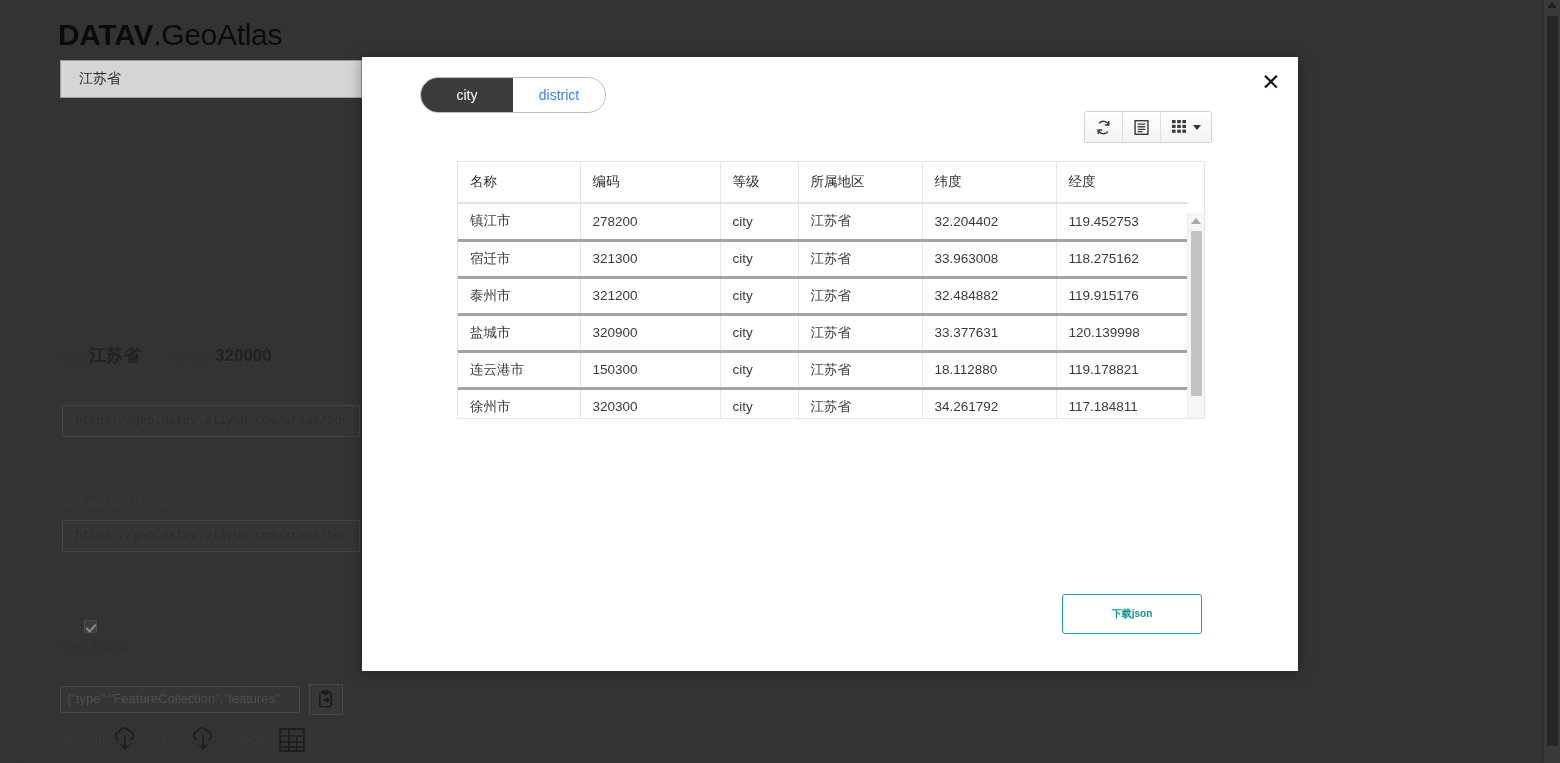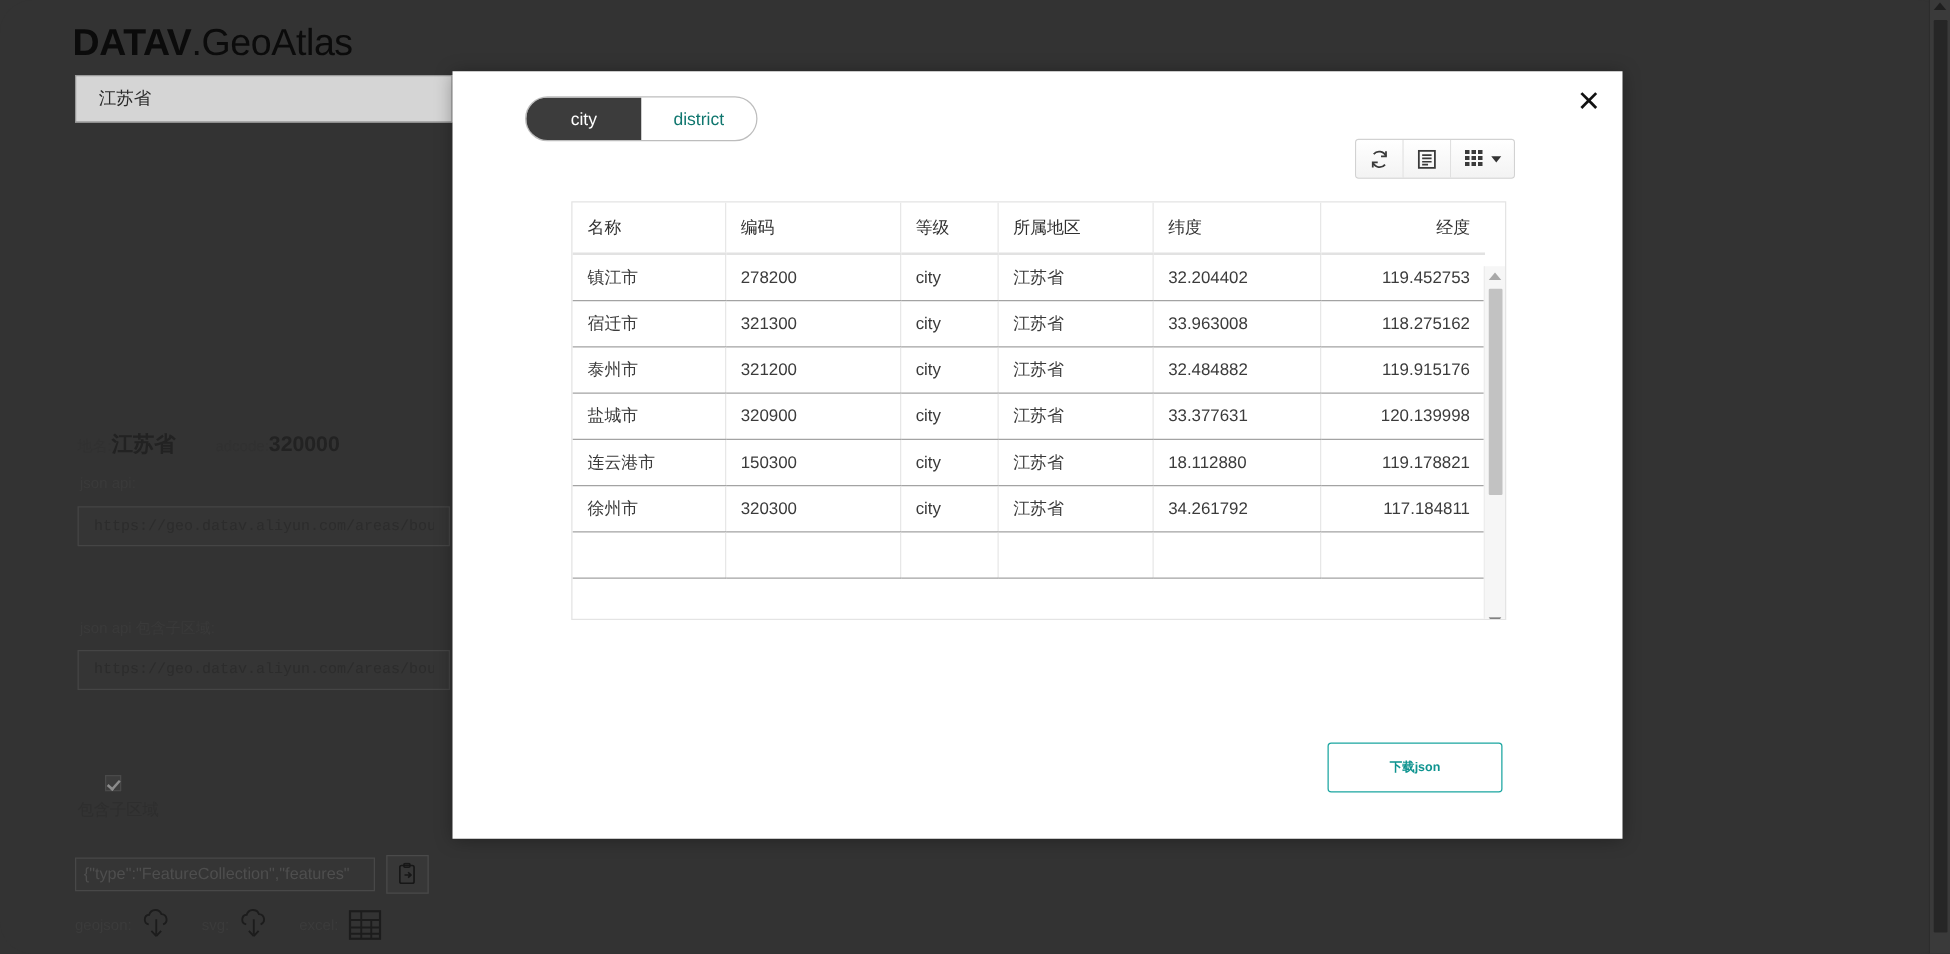--- a/index.html
+++ b/index.html
@@ -172,21 +172,21 @@
     border: 1px solid #bdbdbd;
     border-radius: 18px;
     overflow: hidden;
     height: 36px;
     background: #fff;
   }
   .seg-item {
     display: flex; align-items: center; justify-content: center;
     min-width: 92px; padding: 0 16px;
     font-size: 14px;
-    color: #0f766e;
+    color: #3b82f6;
     cursor: pointer;
     user-select: none;
   }
   .seg-item.active { background: #3c3c3c; color: #ffffff; }
 
   
   .toolbar {
     position: absolute; right: 86px; top: 54px;
     display: flex;
     border: 1px solid #d2d2d2;
@@ -206,48 +206,48 @@
   .caret {
     width: 0; height: 0; margin-left: 5px;
     border-left: 4px solid transparent;
     border-right: 4px solid transparent;
     border-top: 5px solid #333;
   }
 
   
   .table-wrap {
     position: absolute; left: 95px; top: 104px;
-    width: 748px; height: 335px;
+    width: 748px; height: 258px;
     border: 1px solid #e4e4e4;
     background: #fff;
     overflow: hidden;
   }
   table.grid {
     border-collapse: collapse;
     width: 730px;
     table-layout: fixed;
     font-size: 13.5px;
     color: #3b3b3b;
   }
   table.grid th, table.grid td {
     border-right: 1px solid #e7e7e7;
-    border-bottom: 1px solid #a3a3a3;
+    border-bottom: 3px solid #a3a3a3;
     padding: 0 12px;
     height: 37px;
     text-align: left;
     font-weight: normal;
     overflow: hidden; white-space: nowrap;
   }
   table.grid th {
     height: 41px;
     border-bottom: 2px solid #e2e2e2;
     color: #303030;
     font-size: 13.5px;
   }
-  table.grid th:last-child, table.grid td:last-child { border-right: none; text-align: right; }
+  table.grid th:last-child, table.grid td:last-child { border-right: none; }
   .col-0 { width: 122px; }
   .col-1 { width: 140px; }
   .col-2 { width: 78px; }
   .col-3 { width: 124px; }
   .col-4 { width: 134px; }
   .col-5 { width: 132px; }
 
   
   .tbl-scroll {
     position: absolute; right: 0; top: 51px;

